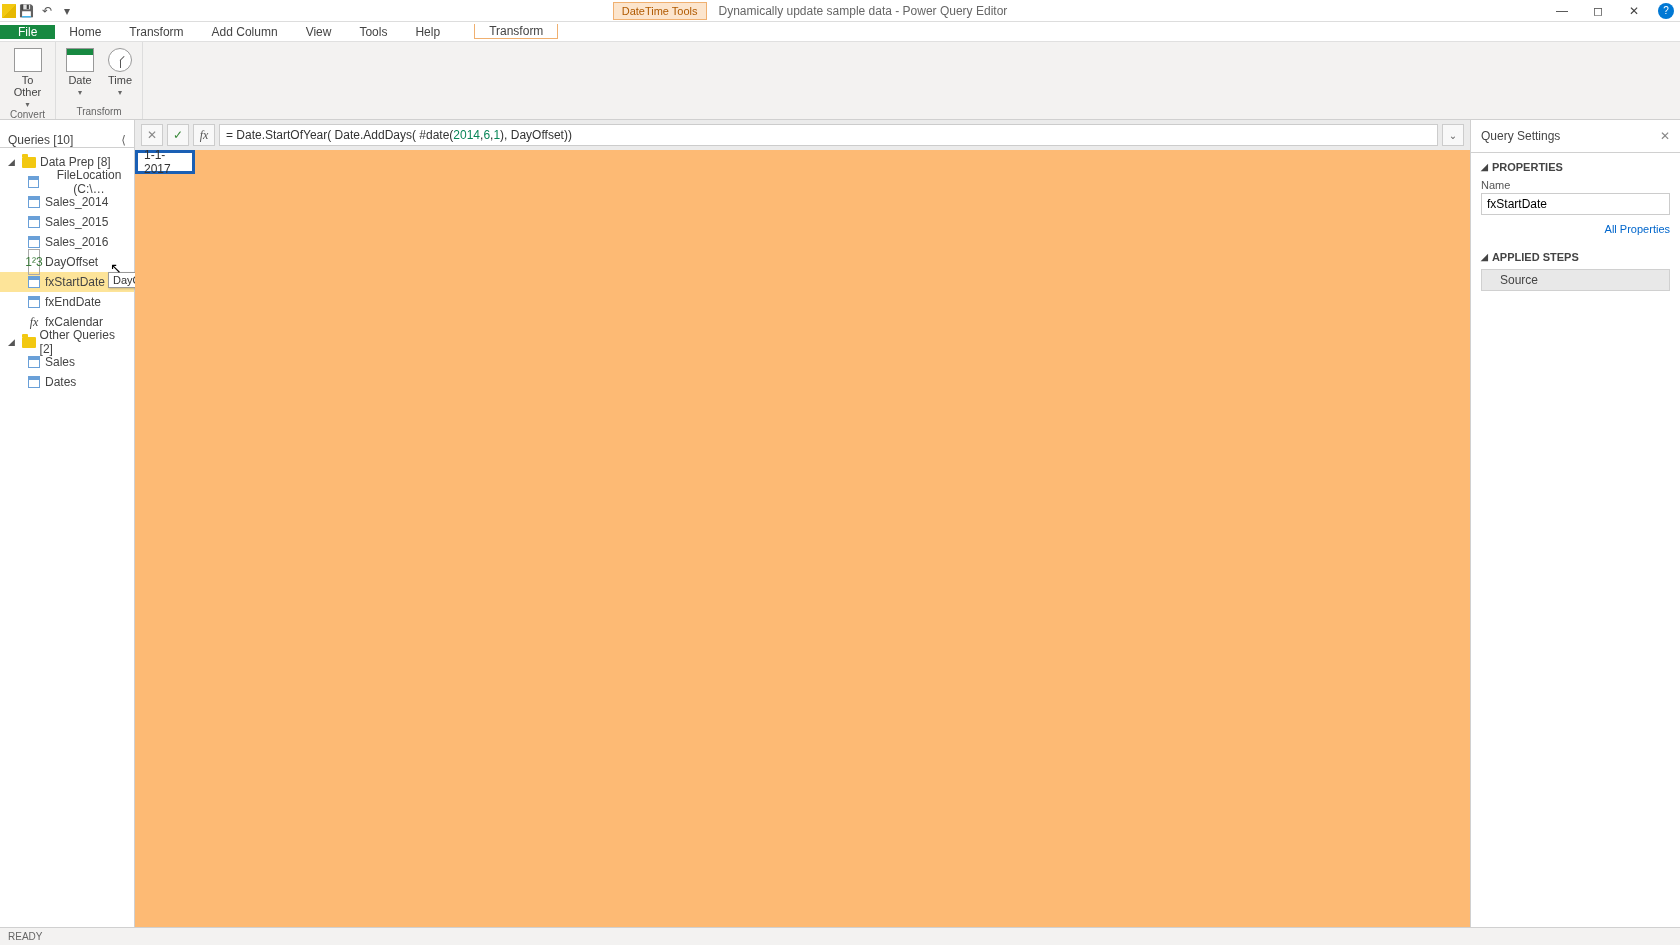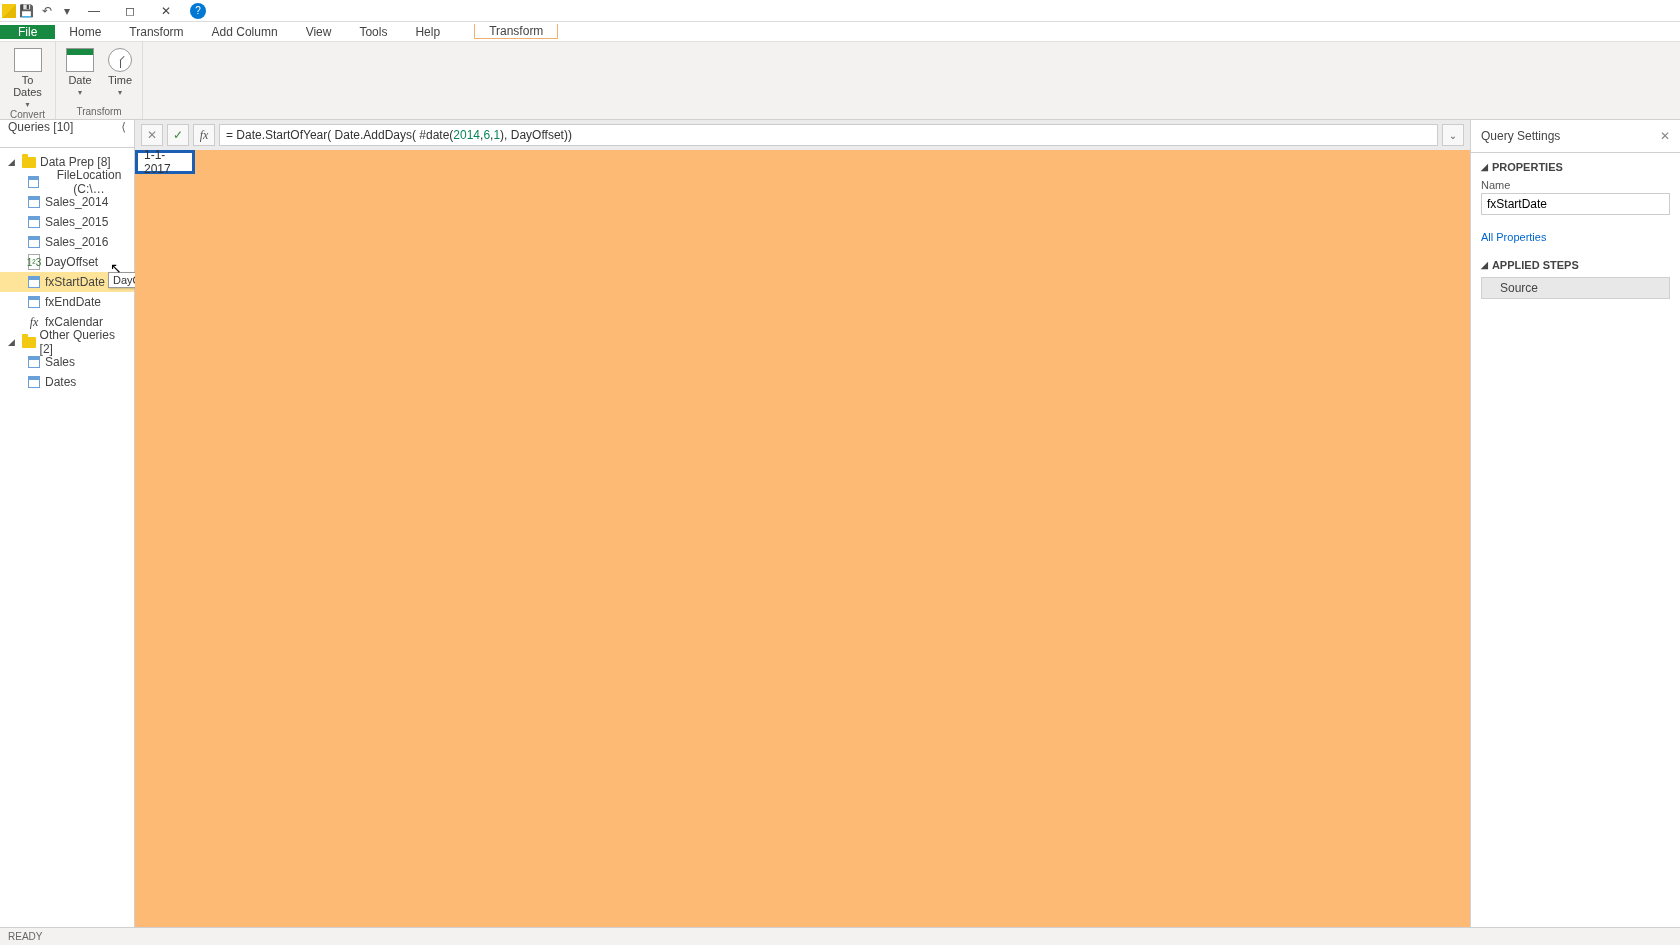--- a/index.html
+++ b/index.html
@@ -34,32 +34,32 @@
 .ribbon-icon.clock::after{content:"";position:absolute;left:50%;top:50%;width:6px;height:1px;background:#555;transform-origin:left;transform:rotate(-45deg);}
 .ribbon-icon.clock::before{content:"";position:absolute;left:50%;top:50%;width:1px;height:8px;background:#555;transform-origin:top;}
 .ribbon-caret{font-size:8px;color:#666;}
 .ribbon-group-label{font-size:10px;color:#666;margin-top:auto;padding-bottom:2px;}
 
 
 .body { display:flex; height: calc(945px - 22px - 20px - 78px - 18px); }
 
 
 .queries-pane { width:135px; min-width:135px; border-right:1px solid #d0d0d0; background:#fff; display:flex; flex-direction:column;}
-.pane-header { height:28px; border-bottom:1px solid #d0d0d0; display:flex; align-items:flex-start; padding:0 8px; font-size:12px; color:#444;}
+.pane-header { height:28px; border-bottom:1px solid #d0d0d0; display:flex; align-items:flex-end; padding:0 8px; font-size:12px; color:#444;}
 .pane-header .collapse{margin-left:auto;color:#666;}
 .tree { padding:4px 0; font-size:12px; color:#444; position:relative;}
 .tree-item { display:flex; align-items:center; gap:4px; height:20px; padding:0 4px 0 8px;}
 .tree-item.folder{font-weight:400;}
 .tree-caret{width:10px;font-size:9px;color:#555;}
 .folder-icon{width:14px;height:11px;background:#f2c811;border-radius:1px;position:relative;}
 .folder-icon::before{content:"";position:absolute;top:-3px;left:0;width:6px;height:3px;background:#f2c811;border-radius:1px 1px 0 0;}
 .tree-child{padding-left:28px;height:20px;display:flex;align-items:center;gap:5px;text-align:center;}
 .tree-child.selected{background:#fde499;}
 .tbl-icon{width:12px;height:12px;border:1px solid #6aa0d8;background:linear-gradient(#6aa0d8 3px,#fff 3px);}
-.num-icon{width:12px;height:16px;display:flex;align-items:center;justify-content:center;font-size:10px;color:#3a7a3a;border:1px solid #aaa;}
+.num-icon{width:12px;height:26px;display:flex;align-items:center;justify-content:center;font-size:12px;color:#3a7a3a;border:1px solid #aaa;}
 .fx-icon{font-style:italic;font-family:serif;font-size:12px;color:#444;width:12px;}
 .tooltip-box{position:absolute;left:108px;top:124px;background:#fff;border:1px solid #999;padding:1px 4px;font-size:11px;color:#333;white-space:nowrap;box-shadow:1px 1px 2px rgba(0,0,0,0.2);}
 .cursor{position:absolute;left:110px;top:112px;font-size:14px;color:#000;pointer-events:none;}
 
 
 .main-area { flex:1; display:flex; flex-direction:column; background:#ebebeb;}
 .formula-row { height:30px; display:flex; align-items:center; background:#ebebeb; padding:3px 6px; gap:4px;}
 .fb-btn{width:22px;height:22px;border:1px solid #ccc;background:#f8f8f8;display:flex;align-items:center;justify-content:center;color:#888;font-size:12px;}
 .fb-btn.fx{font-style:italic;font-family:serif;color:#555;}
 .formula-input{flex:1;height:22px;border:1px solid #ccc;background:#fff;padding:0 6px;font-family:Consolas,monospace;font-size:12px;color:#333;display:flex;align-items:center;}
@@ -69,39 +69,43 @@
 
 
 .settings-pane{width:210px;min-width:210px;border-left:1px solid #d0d0d0;background:#fff;display:flex;flex-direction:column;}
 .settings-header{height:28px;border-bottom:1px solid #d0d0d0;display:flex;align-items:center;padding:16px 10px;font-size:12px;color:#444;}
 .settings-header .x{margin-left:auto;color:#888;}
 .section{padding:8px 10px;}
 .section-title{font-size:11px;font-weight:bold;color:#444;display:flex;align-items:center;gap:4px;}
 .section-title .caret{font-size:9px;}
 .field-label{font-size:11px;color:#555;margin-top:6px;}
 .text-input{width:100%;height:22px;border:1px solid #ccc;padding:0 5px;font-size:12px;margin-top:2px;}
-.link{color:#0066cc;font-size:11px;margin-top:16px;display:block;}
+.link{color:#0066cc;font-size:11px;margin-top:8px;display:block;text-align:right;}
 .steps-list{margin-top:6px;}
 .step-item{height:22px;display:flex;align-items:center;padding:0 8px 0 18px;font-size:12px;background:#e8e8e8;border:1px solid #d0d0d0;color:#444;}
 
 
 .statusbar{height:18px;background:#f3f2f1;border-top:1px solid #d0d0d0;display:flex;align-items:center;padding:0 8px;font-size:10px;color:#666;}
 
 
 .tk-num{color:#098658;}
 </style>
 </head>
 <body>
 
 <div class="titlebar">
   <div class="titlebar-left">
     <div class="app-icon"></div>
     <div class="qat-btn">💾</div>
     <div class="qat-btn">↶</div>
     <div class="qat-btn">▾</div>
+  </div>
+  <div class="titlebar-center">
+    <div class="context-tab">DateTime Tools</div>
+    <div class="title-text">Dynamically update sample data - Power Query Editor</div>
   </div>
   <div class="titlebar-right">
     <div class="win-btn">—</div>
     <div class="win-btn">◻</div>
     <div class="win-btn close">✕</div>
     <div class="help-circle">?</div>
   </div>
 </div>
 
 <div class="menubar">
@@ -115,21 +119,21 @@
   <div style="width:20px"></div>
   <div class="menu-item context">Transform</div>
 </div>
 
 <div class="ribbon">
   <div class="ribbon-group">
     <div class="ribbon-btns">
       <div class="ribbon-btn">
         <div class="ribbon-icon"></div>
         <span style="white-space:pre;text-align:center;">To
-Dates</span>
+Other</span>
         <span class="ribbon-caret">▾</span>
       </div>
     </div>
     <div class="ribbon-group-label">Convert</div>
   </div>
   <div class="ribbon-group">
     <div class="ribbon-btns">
       <div class="ribbon-btn">
         <div class="ribbon-icon cal"></div>
         <span>Date</span>

